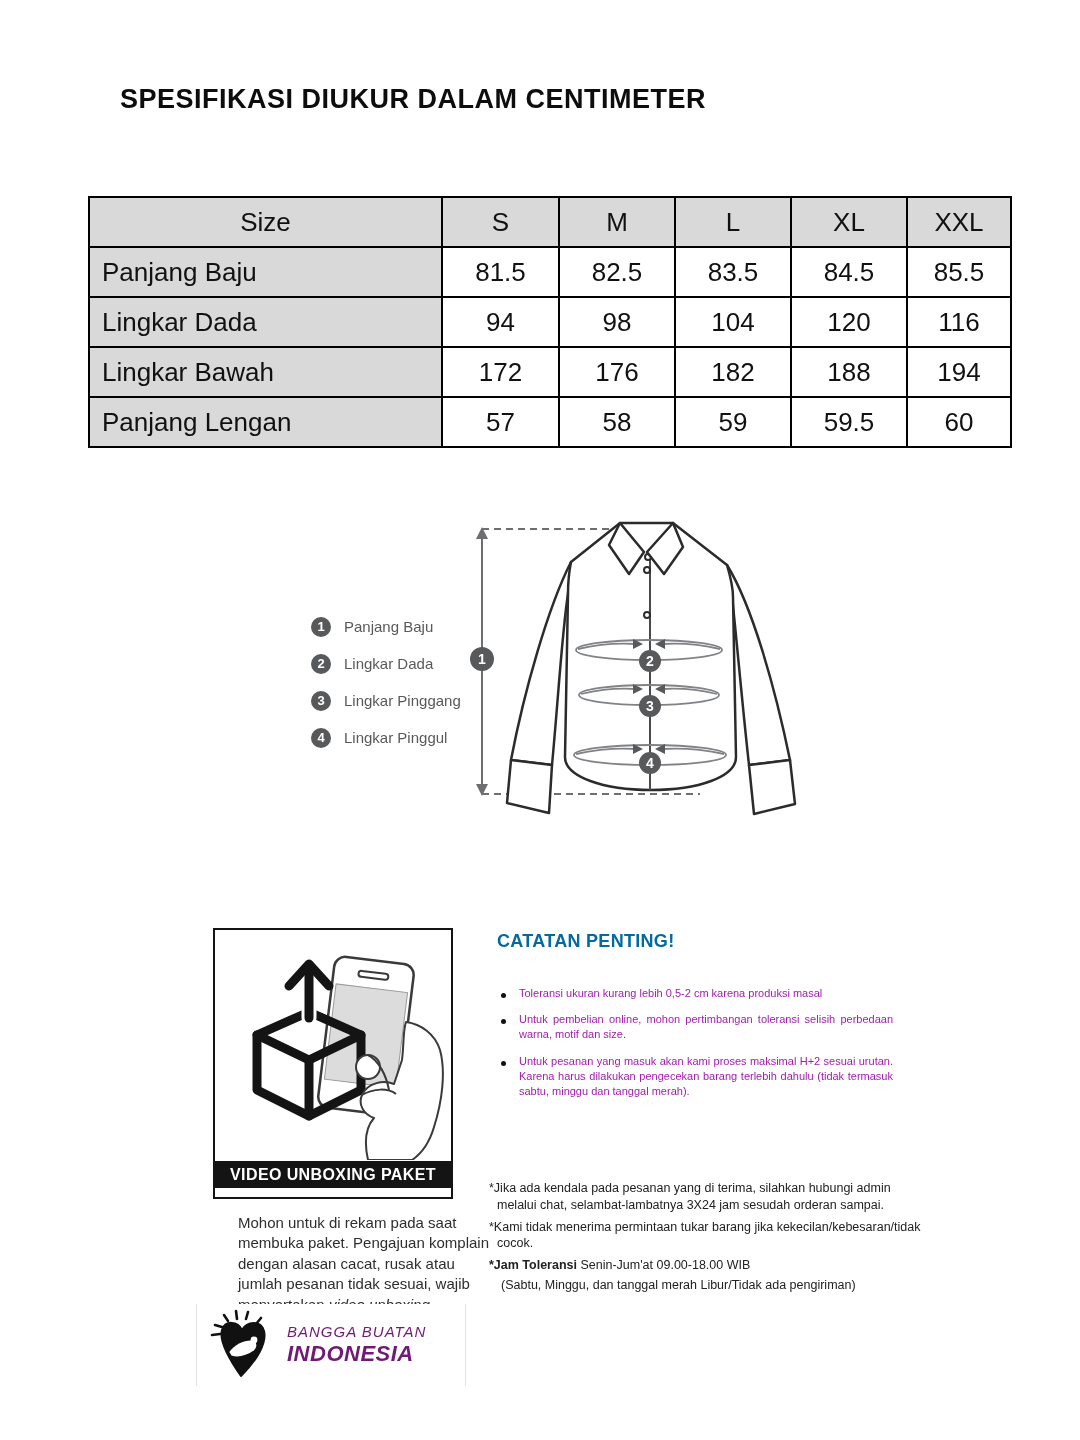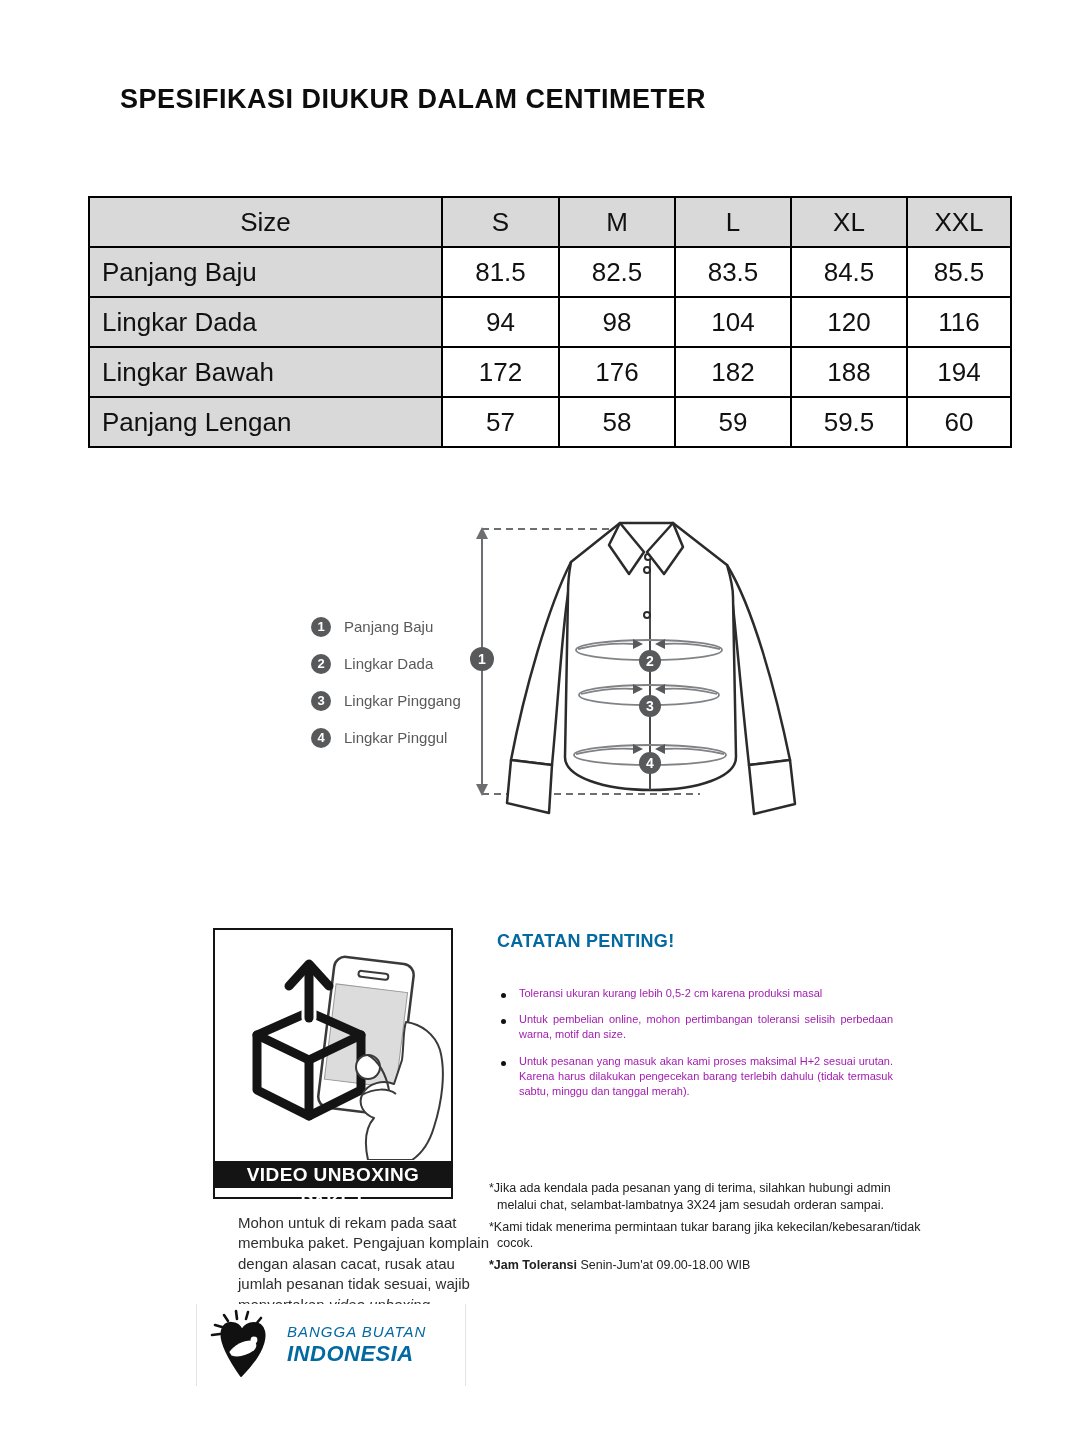--- a/index.html
+++ b/index.html
@@ -20,38 +20,38 @@
   .legend { position:absolute; left:311px; top:608px; }
   .legend-item { display:flex; align-items:center; height:37px; }
   .lgd-badge { width:20px; height:20px; border-radius:50%; background:#58595b; color:#fff; font-size:13px; font-weight:bold; display:flex; align-items:center; justify-content:center; flex:0 0 20px; }
   .lgd-label { margin-left:13px; font-size:15px; color:#58595b; }
 
   .shirt-wrap { position:absolute; left:458px; top:502px; }
 
   
   .unbox-box { position:absolute; left:213px; top:928px; width:240px; height:271px; border:2px solid #141414; background:#fff; }
   .unbox-art { position:absolute; left:1px; top:2px; }
-  .unbox-caption { position:absolute; left:0; right:0; bottom:9px; height:27px; background:#141414; color:#fff; font-size:19px; font-weight:bold; letter-spacing:.4px; text-align:center; line-height:27px; }
+  .unbox-caption { position:absolute; left:0; right:0; bottom:9px; height:27px; background:#141414; color:#fff; font-size:16px; font-weight:bold; letter-spacing:.4px; text-align:center; line-height:27px; }
 
   .unbox-desc { position:absolute; left:214px; top:1213px; width:262px; font-size:15px; line-height:1.36; color:#2e2e2e;margin-left:24px; }
 
   
   .notes-title { position:absolute; left:497px; top:931px; font-size:18px; font-weight:800; letter-spacing:.3px; color:#0369a1; }
   .notes-list { position:absolute; left:497px; top:986px; width:396px; }
   .bullet { position:relative; padding-left:22px; text-align:justify; font-size:11px; line-height:1.38; color:#a21caf; margin-bottom:11px; }
   .bullet::before { content:""; position:absolute; left:4px; top:7px; width:5px; height:5px; border-radius:50%; background:#111; }
 
   .footnotes { position:absolute; left:489px; top:1180px; width:432px; font-size:12.5px; line-height:1.34; color:#222; }
   .foot { padding-left:8px; text-indent:-8px; margin-bottom:5px; }
   .foot b { font-weight:bold; }
   .foot.paren { padding-left:12px; text-indent:0; margin-top:-2px; }
 
   
   .bbi-logo { position:absolute; left:196px; top:1304px; width:270px; height:82px; background:#fff; border-left:1px solid #e3e3e3; border-right:1px solid #e3e3e3; display:flex; align-items:center; padding-left:12px; }
-  .bbi-text { margin-left:12px; color:#0369a1; font-style:italic; }
+  .bbi-text { margin-left:12px; color:#701a75; font-style:italic; }
   .bbi-line1 { font-size:15px; font-weight:500; letter-spacing:1px; }
   .bbi-line2 { font-size:22px; font-weight:900; letter-spacing:.5px; margin-top:1px; }
 </style>
 </head>
 <body>
 
 <div id="canvas">
 
   <div class="page-title">SPESIFIKASI DIUKUR DALAM CENTIMETER</div>
 
@@ -231,20 +231,21 @@
   <div class="notes-list">
     <div class="bullet">Toleransi ukuran kurang lebih 0,5-2 cm karena produksi masal</div>
     <div class="bullet">Untuk pembelian online, mohon pertimbangan toleransi selisih perbedaan warna, motif dan size.</div>
     <div class="bullet">Untuk pesanan yang masuk akan kami proses maksimal H+2 sesuai urutan. Karena harus dilakukan pengecekan barang terlebih dahulu (tidak termasuk sabtu, minggu dan tanggal merah).</div>
   </div>
 
   <div class="footnotes">
     <div class="foot">*Jika ada kendala pada pesanan yang di terima, silahkan hubungi admin melalui chat, selambat-lambatnya 3X24 jam sesudah orderan sampai.</div>
     <div class="foot">*Kami tidak menerima permintaan tukar barang jika kekecilan/kebesaran/tidak cocok.</div>
     <div class="foot"><b>*Jam Toleransi</b><span> Senin-Jum'at 09.00-18.00 WIB</span></div>
+    <div class="foot paren">(Sabtu, Minggu, dan tanggal merah Libur/Tidak ada pengiriman)</div>
   </div>
 
   <div class="bbi-logo">
     <svg width="66" height="74" viewBox="0 0 66 74">
       <g stroke="#111" stroke-width="2.6" stroke-linecap="round">
         <line x1="3" y1="27" x2="11" y2="26"></line>
         <line x1="6" y1="17" x2="13" y2="19"></line>
         <line x1="15" y1="7" x2="19" y2="13"></line>
         <line x1="27" y1="3" x2="28" y2="11"></line>
         <line x1="39" y1="4" x2="37" y2="11"></line>

